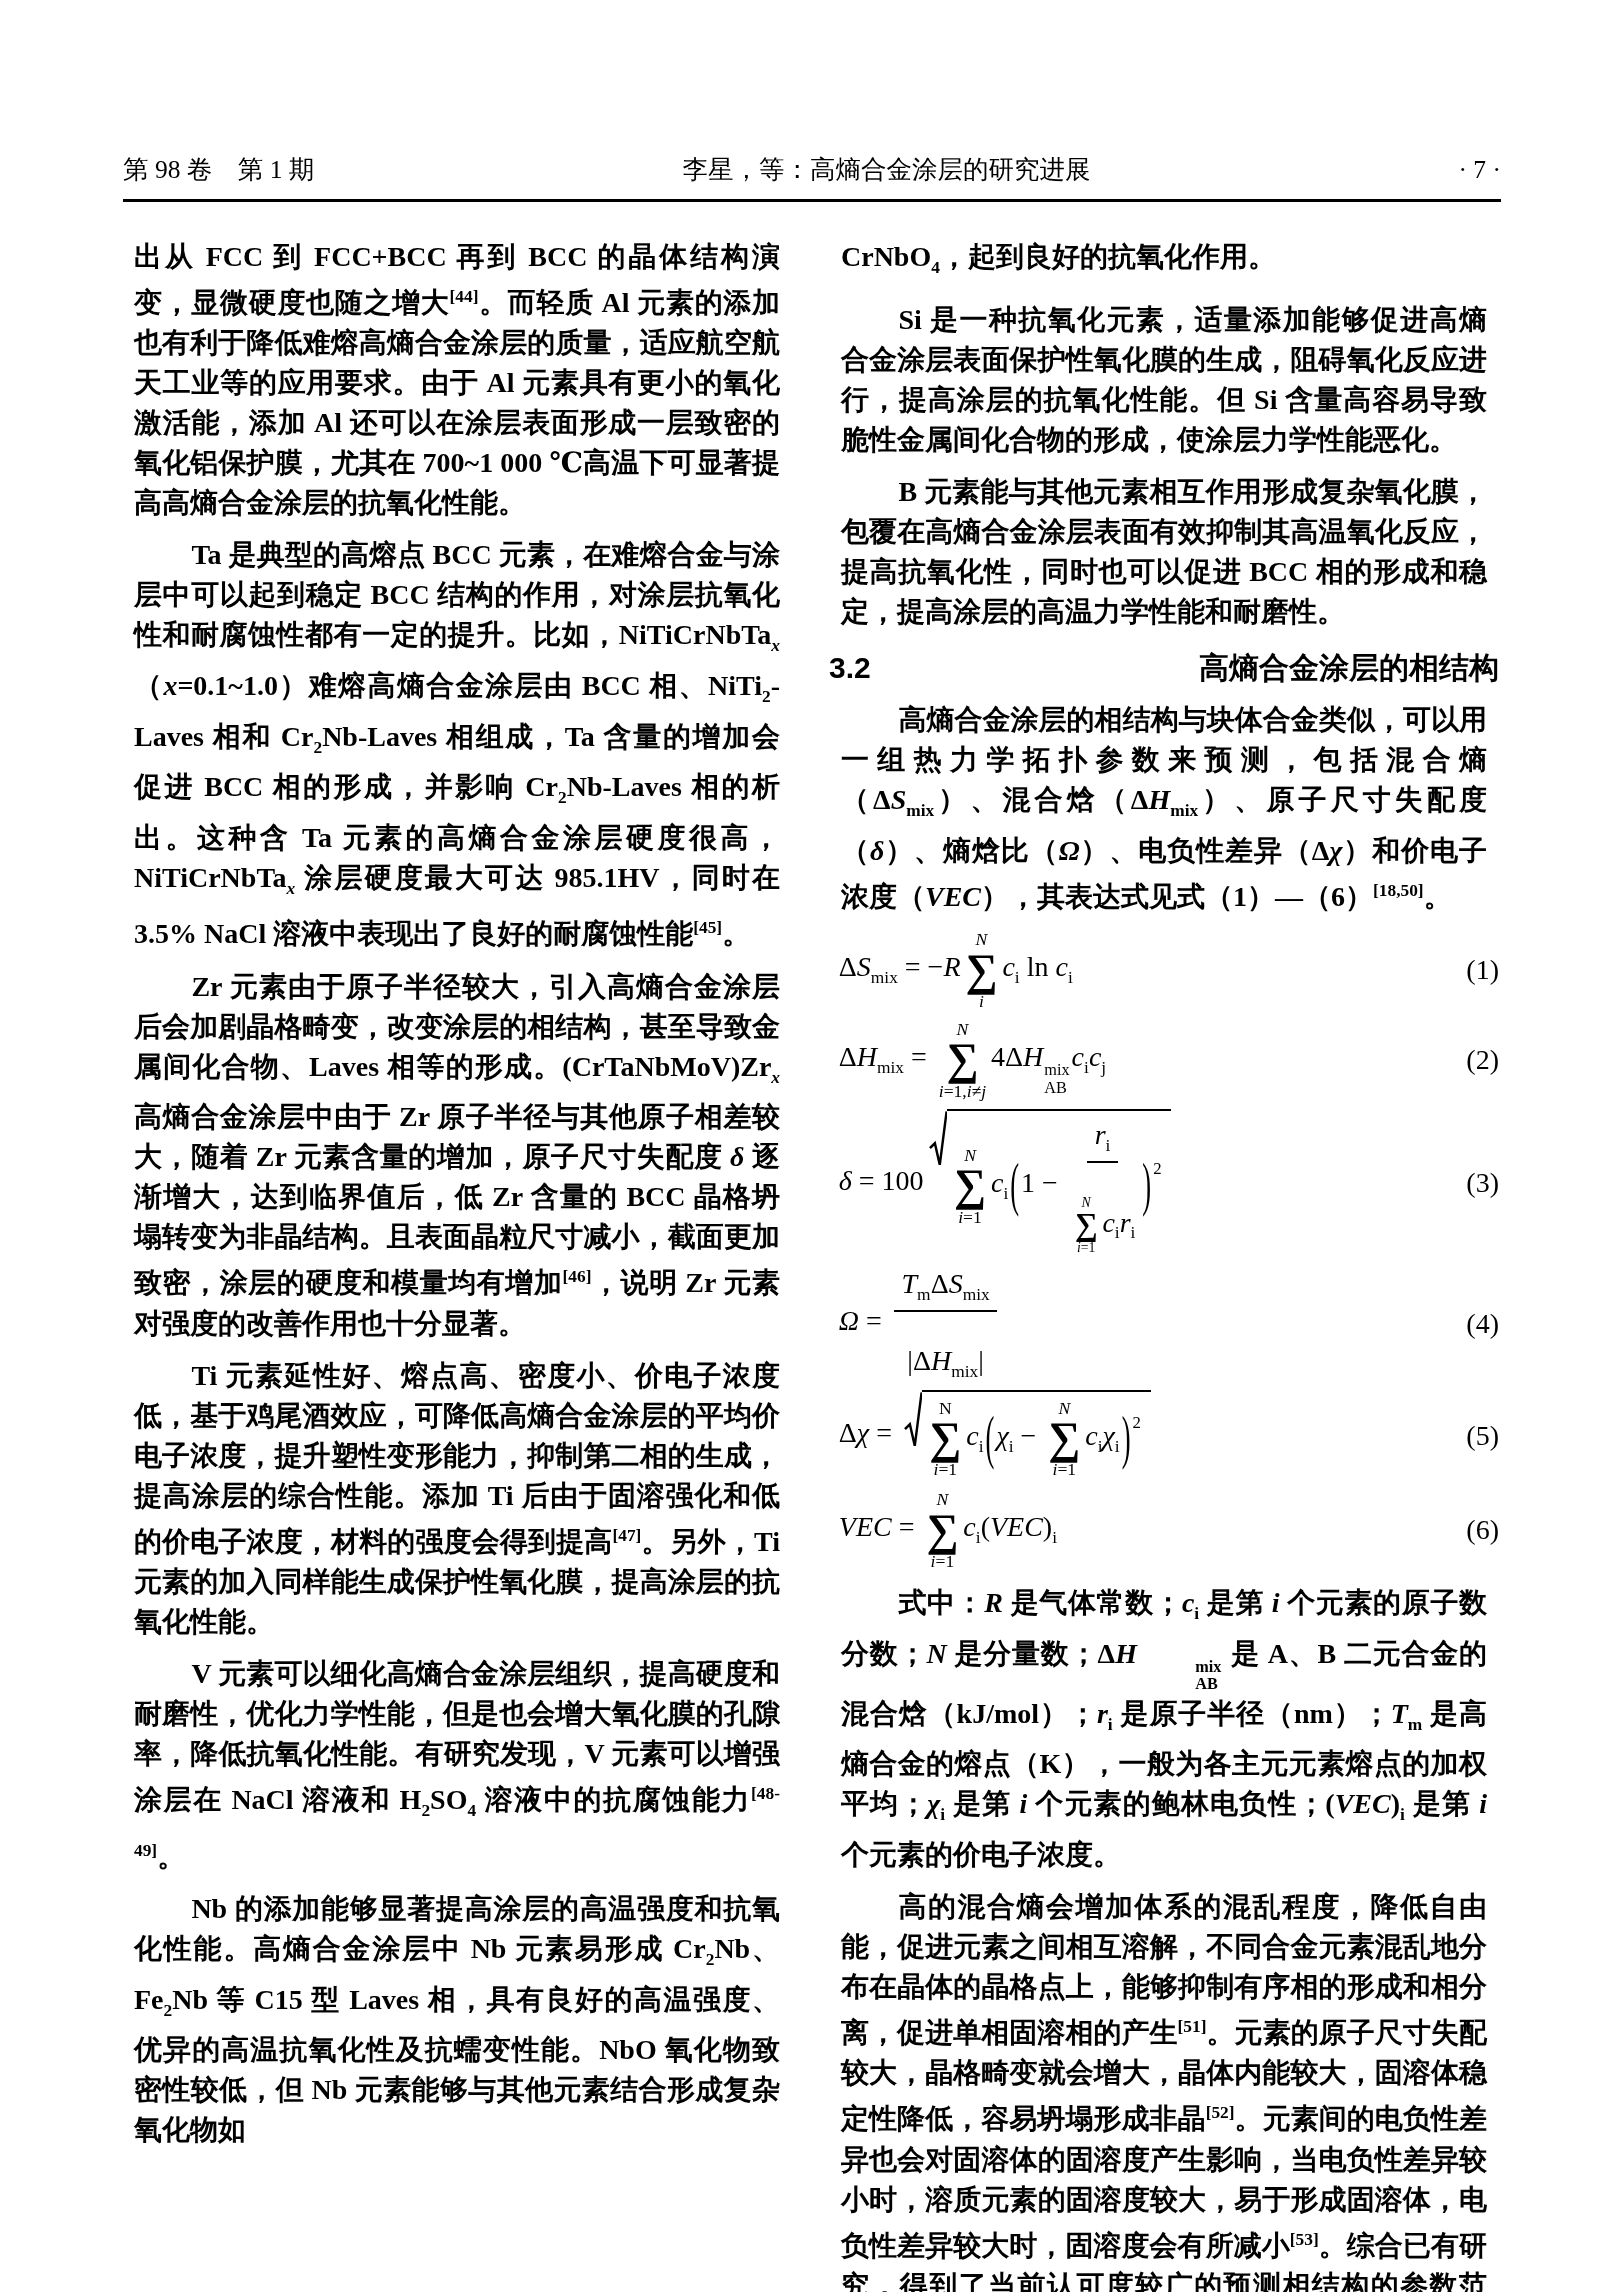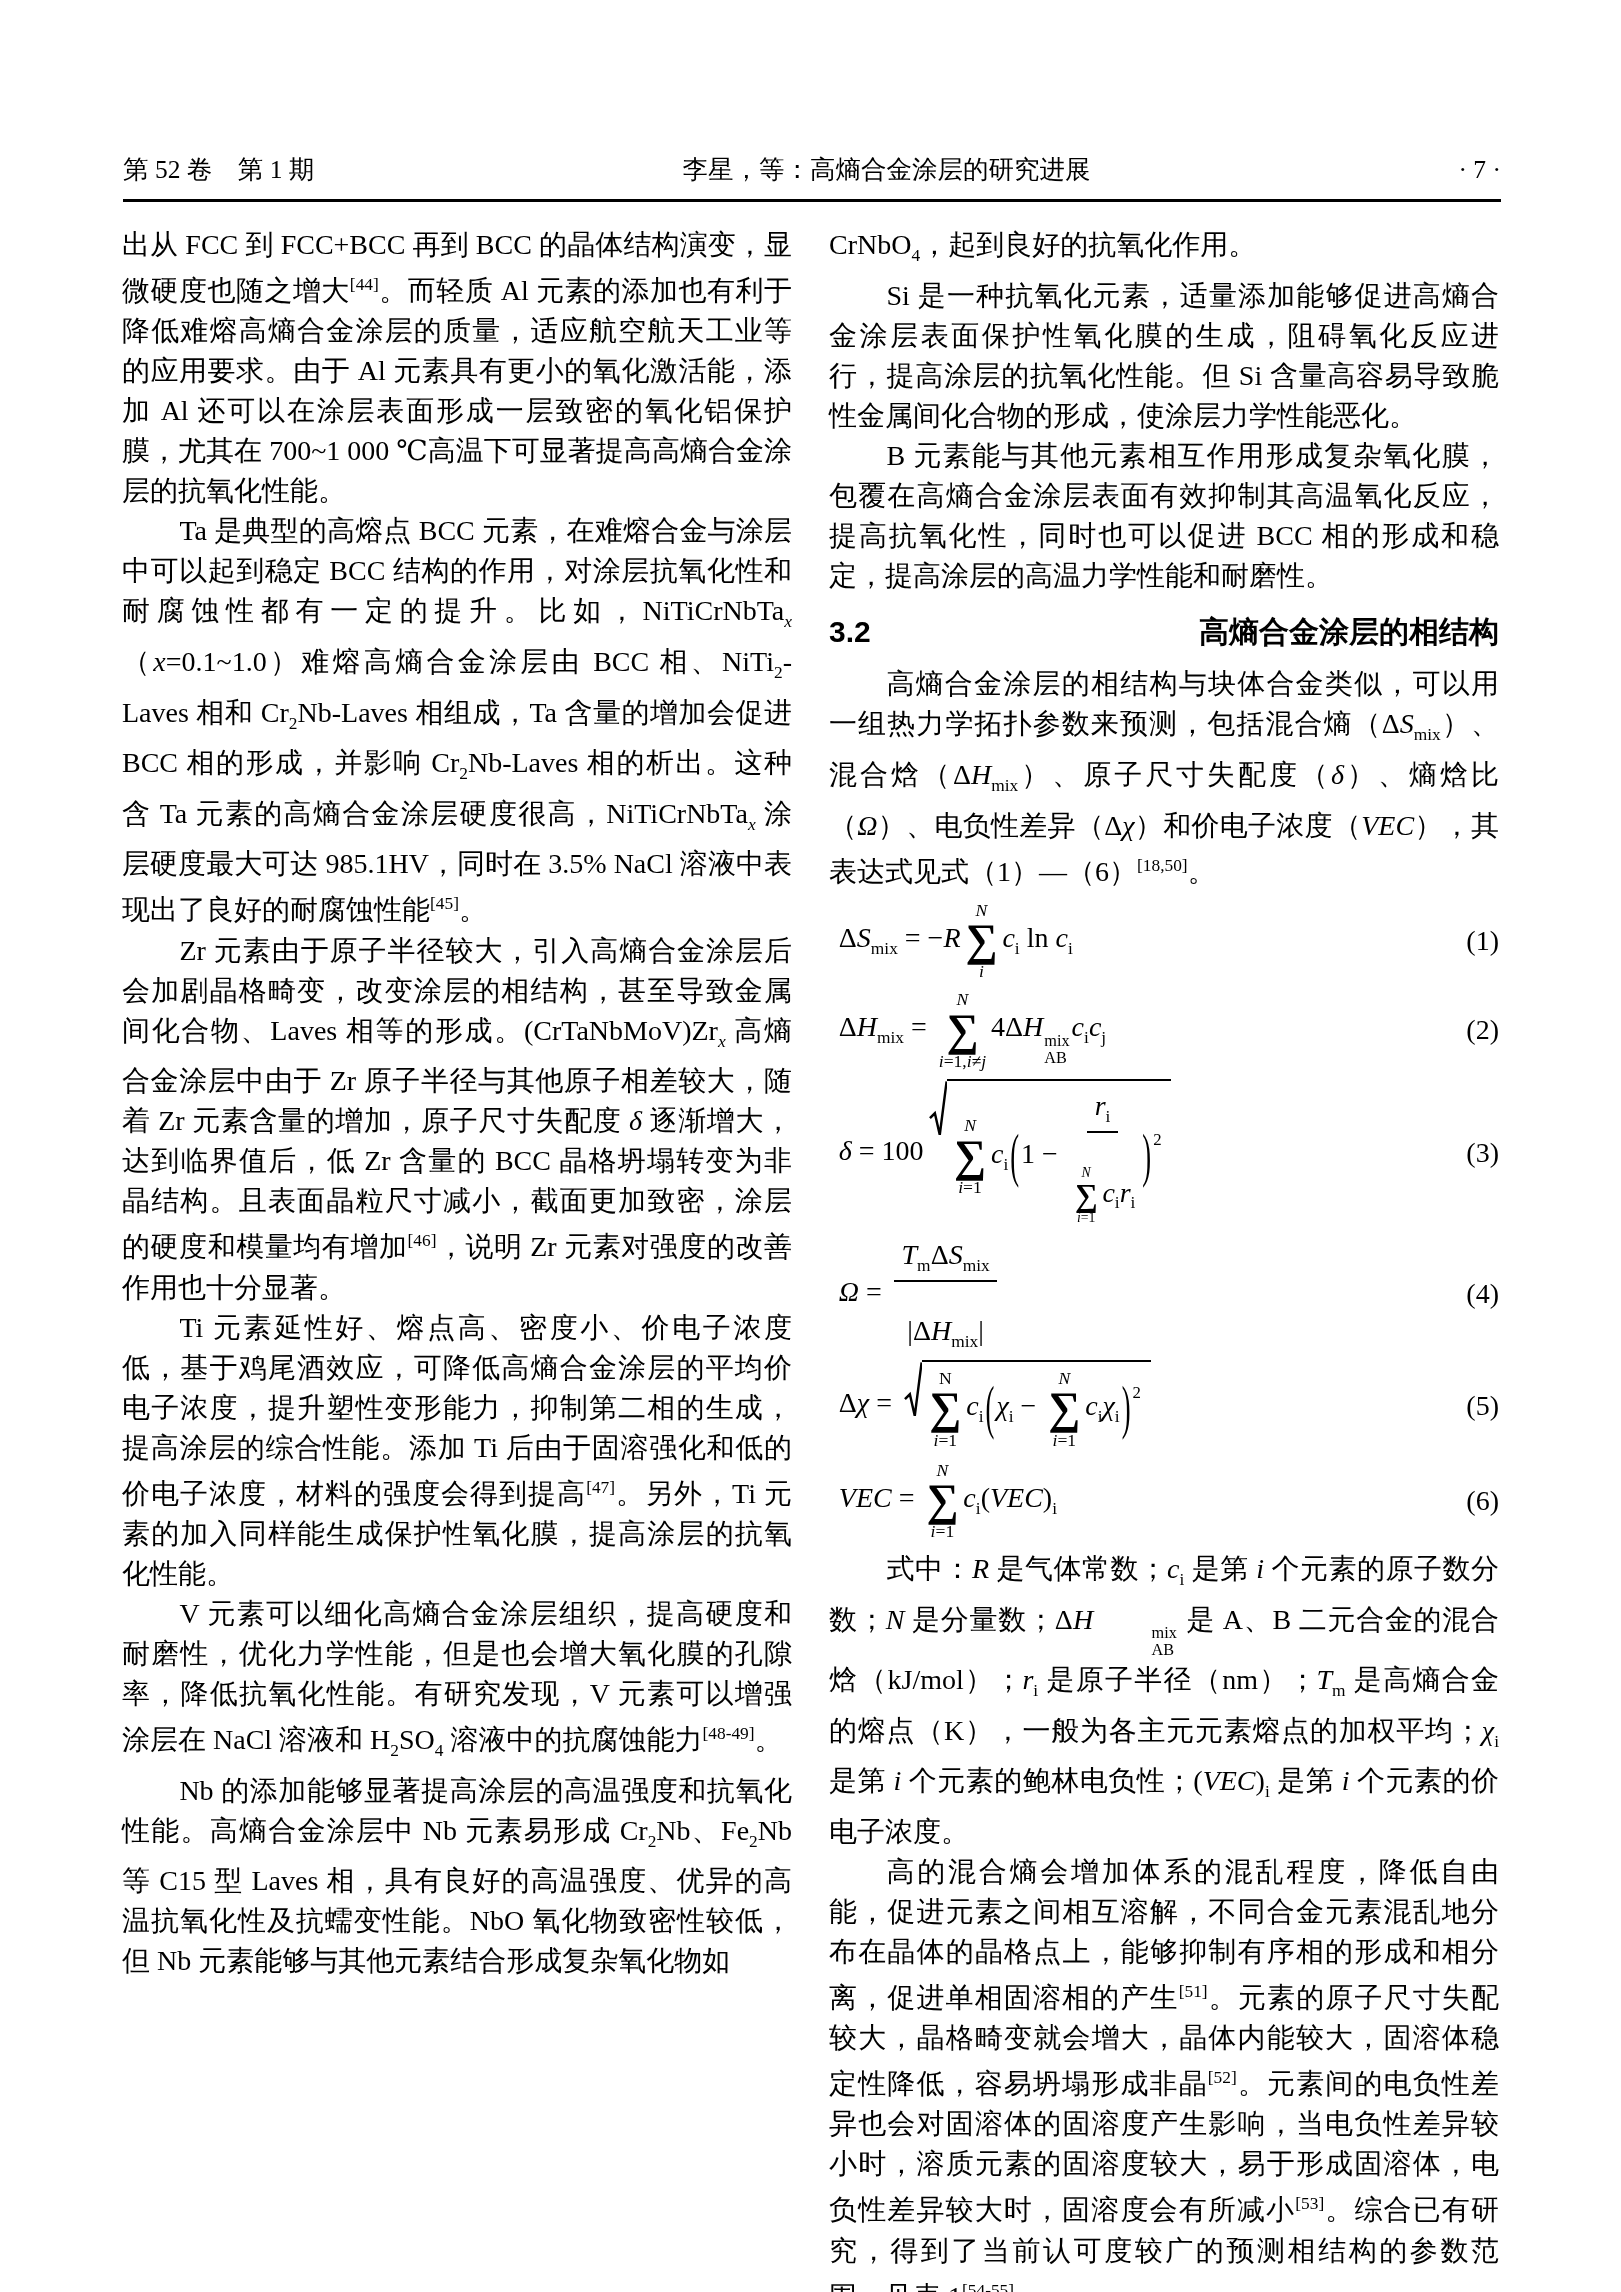--- a/index.html
+++ b/index.html
@@ -21,21 +21,21 @@
   .header-rule{
     position:absolute;top:199px;left:123px;width:1378px;height:2.9px;background:#000;
   }
   
   .col{
     position:absolute;top:225px;width:670px;
     font-size:28px;line-height:40px;text-align:justify;
   }
   .col-left{left:122px;}
   .col-right{left:829px;}
-  p.para{margin:0;text-indent:2.05em;}
+  p.para{margin:12px;text-indent:2.05em;font-weight:bold;}
   p.para.noindent{text-indent:0;}
   sup{font-size:0.62em;}
   sub{font-size:0.62em;}
   
   .ss{
     display:inline-flex;flex-direction:column;align-items:flex-start;
     font-size:0.58em;line-height:1.08;vertical-align:-0.55em;
     margin-left:1px;margin-right:2px;
   }
   
@@ -80,21 +80,21 @@
     transform:scaleY(2.2);font-size:0.95em;padding:0 2px;
   }
   sup.sq{font-size:0.6em;vertical-align:1.05em;}
 </style>
 </head>
 <body>
 
 <div class="page">
 
   <div class="header">
-    <span class="h-left">第 52 卷　第 1 期</span>
+    <span class="h-left">第 98 卷　第 1 期</span>
     <span class="h-center">李星，等：高熵合金涂层的研究进展</span>
     <span class="h-right">· 7 ·</span>
   </div>
   <div class="header-rule"></div>
 
   <div class="col col-left">
     <p class="para noindent">出从 FCC 到 FCC+BCC 再到 BCC 的晶体结构演变，显微硬度也随之增大<sup>[44]</sup>。而轻质 Al 元素的添加也有利于降低难熔高熵合金涂层的质量，适应航空航天工业等的应用要求。由于 Al 元素具有更小的氧化激活能，添加 Al 还可以在涂层表面形成一层致密的氧化铝保护膜，尤其在 700~1 000 ℃高温下可显著提高高熵合金涂层的抗氧化性能。</p>
     <p class="para">Ta 是典型的高熔点 BCC 元素，在难熔合金与涂层中可以起到稳定 BCC 结构的作用，对涂层抗氧化性和耐腐蚀性都有一定的提升。比如，NiTiCrNbTa<sub><i>x</i></sub>（<i>x</i>=0.1~1.0）难熔高熵合金涂层由 BCC 相、NiTi<sub>2</sub>-Laves 相和 Cr<sub>2</sub>Nb-Laves 相组成，Ta 含量的增加会促进 BCC 相的形成，并影响 Cr<sub>2</sub>Nb-Laves 相的析出。这种含 Ta 元素的高熵合金涂层硬度很高，NiTiCrNbTa<sub><i>x</i></sub> 涂层硬度最大可达 985.1HV，同时在 3.5% NaCl 溶液中表现出了良好的耐腐蚀性能<sup>[45]</sup>。</p>
     <p class="para">Zr 元素由于原子半径较大，引入高熵合金涂层后会加剧晶格畸变，改变涂层的相结构，甚至导致金属间化合物、Laves 相等的形成。(CrTaNbMoV)Zr<sub><i>x</i></sub> 高熵合金涂层中由于 Zr 原子半径与其他原子相差较大，随着 Zr 元素含量的增加，原子尺寸失配度 <i>δ</i> 逐渐增大，达到临界值后，低 Zr 含量的 BCC 晶格坍塌转变为非晶结构。且表面晶粒尺寸减小，截面更加致密，涂层的硬度和模量均有增加<sup>[46]</sup>，说明 Zr 元素对强度的改善作用也十分显著。</p>
     <p class="para">Ti 元素延性好、熔点高、密度小、价电子浓度低，基于鸡尾酒效应，可降低高熵合金涂层的平均价电子浓度，提升塑性变形能力，抑制第二相的生成，提高涂层的综合性能。添加 Ti 后由于固溶强化和低的价电子浓度，材料的强度会得到提高<sup>[47]</sup>。另外，Ti 元素的加入同样能生成保护性氧化膜，提高涂层的抗氧化性能。</p>

